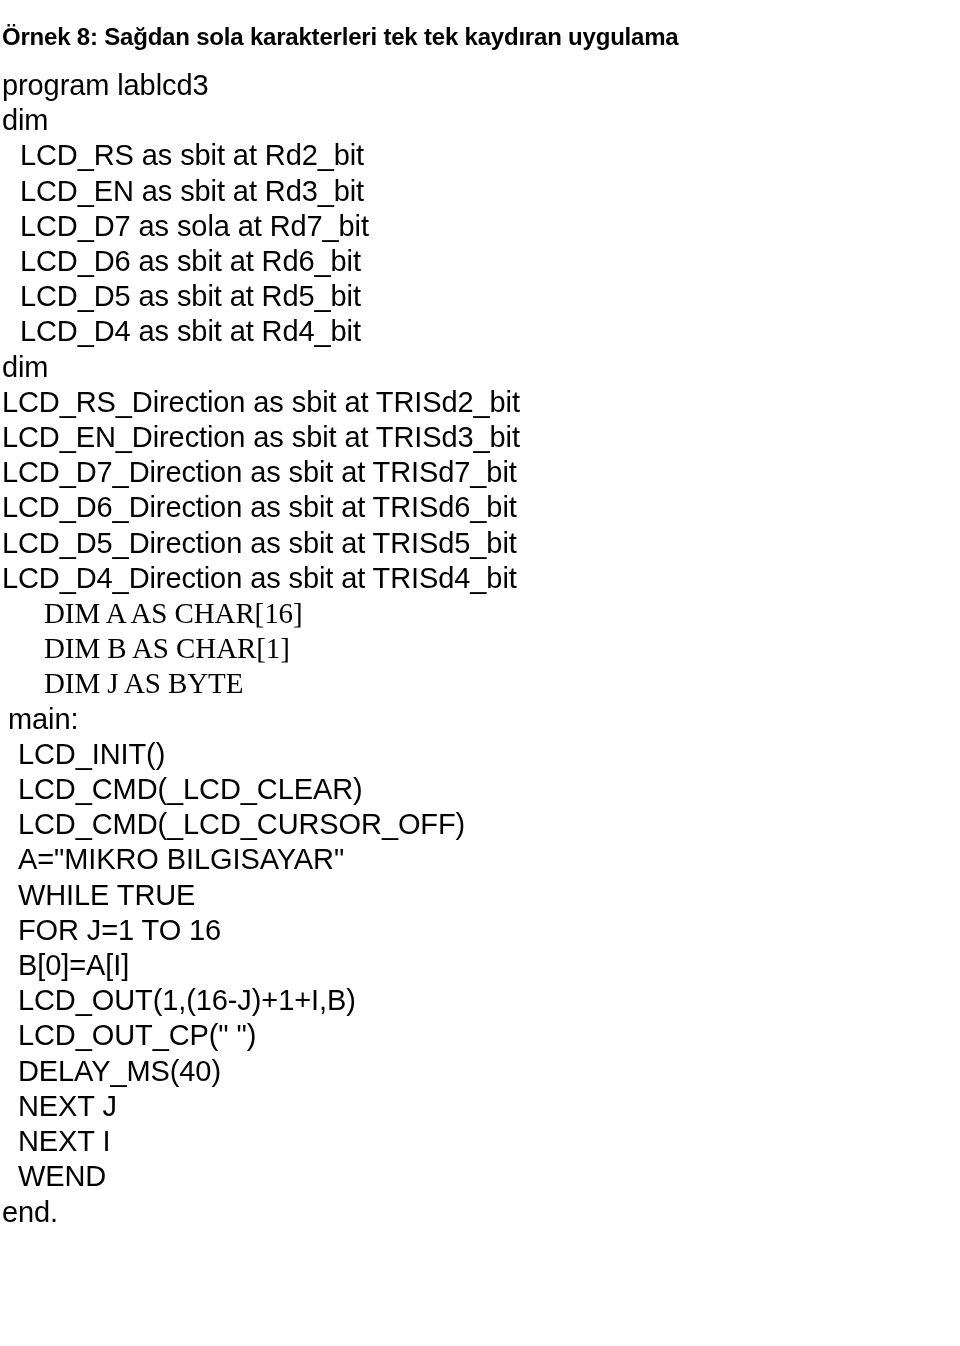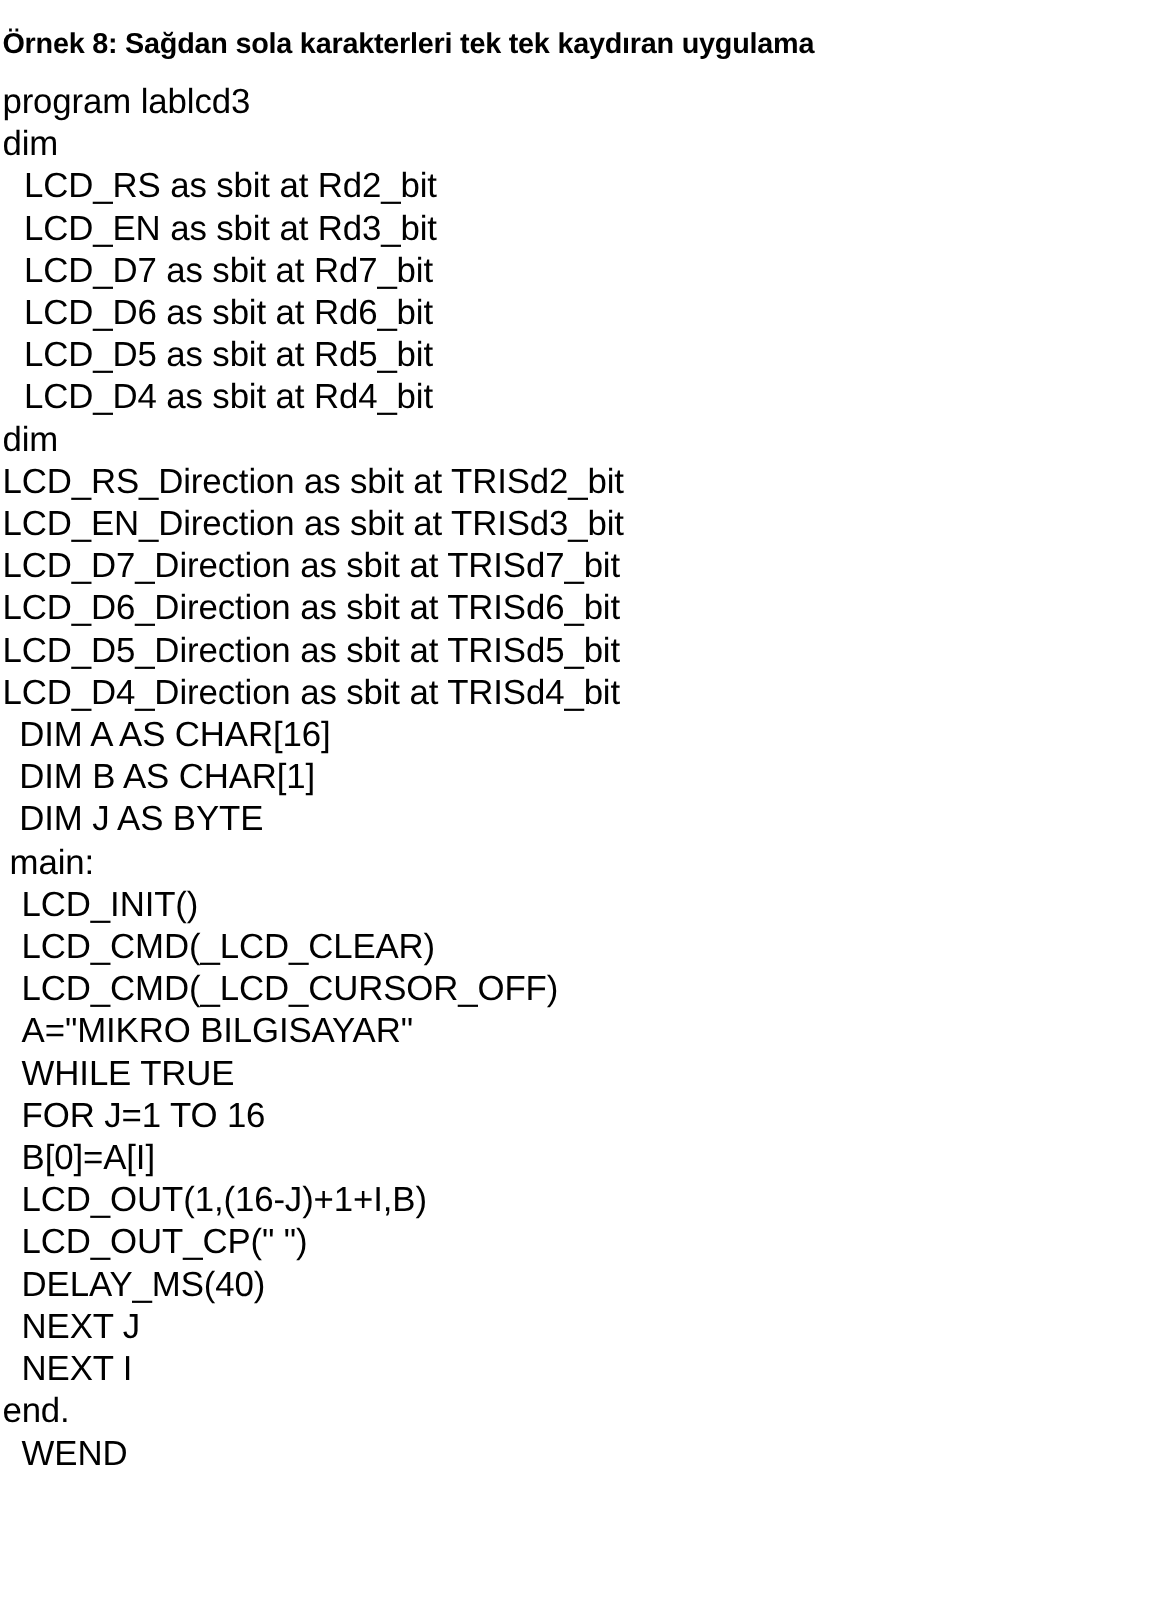--- a/index.html
+++ b/index.html
@@ -47,35 +47,35 @@
     line-height: 35.2px;
     white-space: pre;
     color: #000000;
     font-weight: normal;
     letter-spacing: -0.1px;
   }
   .ind0 { padding-left: 2px; }
   .ind1 { padding-left: 8px; }
   .ind2 { padding-left: 18px; }
   .ind3 { padding-left: 20px; }
-  .ind4 { padding-left: 16px; }
+  .ind4 { padding-left: 44px; font-family: Liberation Serif, serif; }
 </style>
 </head>
 <body>
 
 <div class="page">
 
   <h1 class="doc-title">Örnek 8: Sağdan sola karakterleri tek tek kaydıran uygulama</h1>
 
   <div class="code-block">
       <span class="code-line ind0">program lablcd3</span>
       <span class="code-line ind0">dim</span>
       <span class="code-line ind3">LCD_RS as sbit at Rd2_bit</span>
       <span class="code-line ind3">LCD_EN as sbit at Rd3_bit</span>
-      <span class="code-line ind3">LCD_D7 as sbit at Rd7_bit</span>
+      <span class="code-line ind3">LCD_D7 as sola at Rd7_bit</span>
       <span class="code-line ind3">LCD_D6 as sbit at Rd6_bit</span>
       <span class="code-line ind3">LCD_D5 as sbit at Rd5_bit</span>
       <span class="code-line ind3">LCD_D4 as sbit at Rd4_bit</span>
       <span class="code-line ind0">dim</span>
       <span class="code-line ind0">LCD_RS_Direction as sbit at TRISd2_bit</span>
       <span class="code-line ind0">LCD_EN_Direction as sbit at TRISd3_bit</span>
       <span class="code-line ind0">LCD_D7_Direction as sbit at TRISd7_bit</span>
       <span class="code-line ind0">LCD_D6_Direction as sbit at TRISd6_bit</span>
       <span class="code-line ind0">LCD_D5_Direction as sbit at TRISd5_bit</span>
       <span class="code-line ind0">LCD_D4_Direction as sbit at TRISd4_bit</span>
@@ -88,17 +88,17 @@
       <span class="code-line ind2">LCD_CMD(_LCD_CURSOR_OFF)</span>
       <span class="code-line ind2">A="MIKRO BILGISAYAR"</span>
       <span class="code-line ind2">WHILE TRUE</span>
       <span class="code-line ind2">FOR J=1 TO 16</span>
       <span class="code-line ind2">B[0]=A[I]</span>
       <span class="code-line ind2">LCD_OUT(1,(16-J)+1+I,B)</span>
       <span class="code-line ind2">LCD_OUT_CP(" ")</span>
       <span class="code-line ind2">DELAY_MS(40)</span>
       <span class="code-line ind2">NEXT J</span>
       <span class="code-line ind2">NEXT I</span>
+      <span class="code-line ind2">WEND</span>
       <span class="code-line ind0">end.</span>
-      <span class="code-line ind2">WEND</span>
     </div>
 
 </div>
 
 </body></html>

